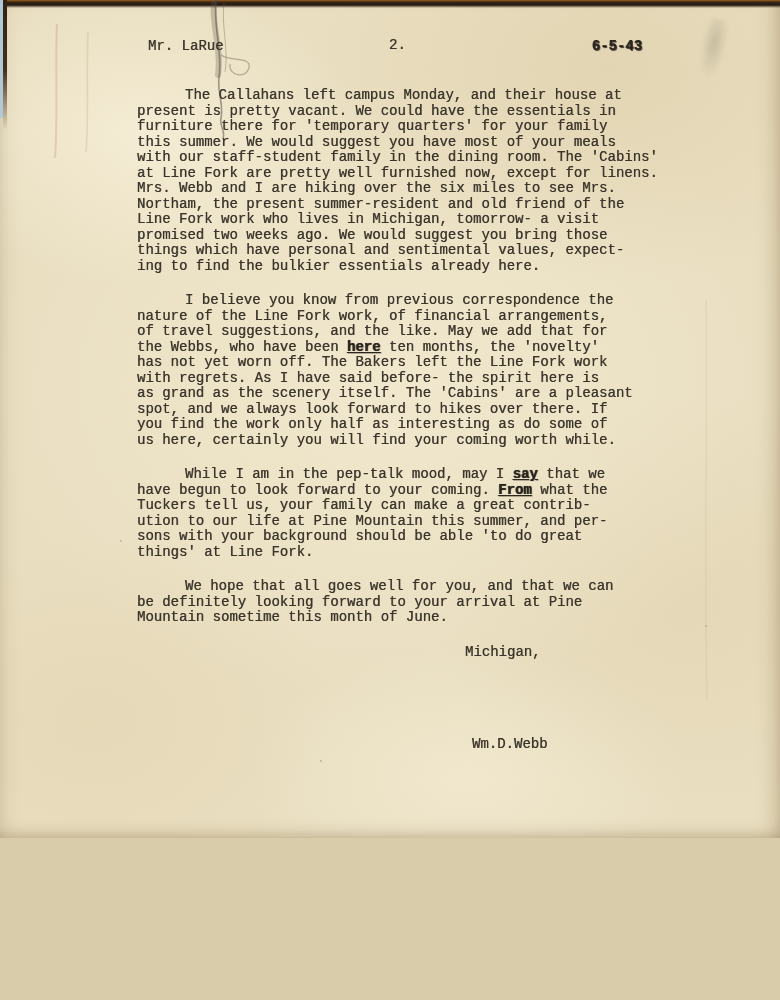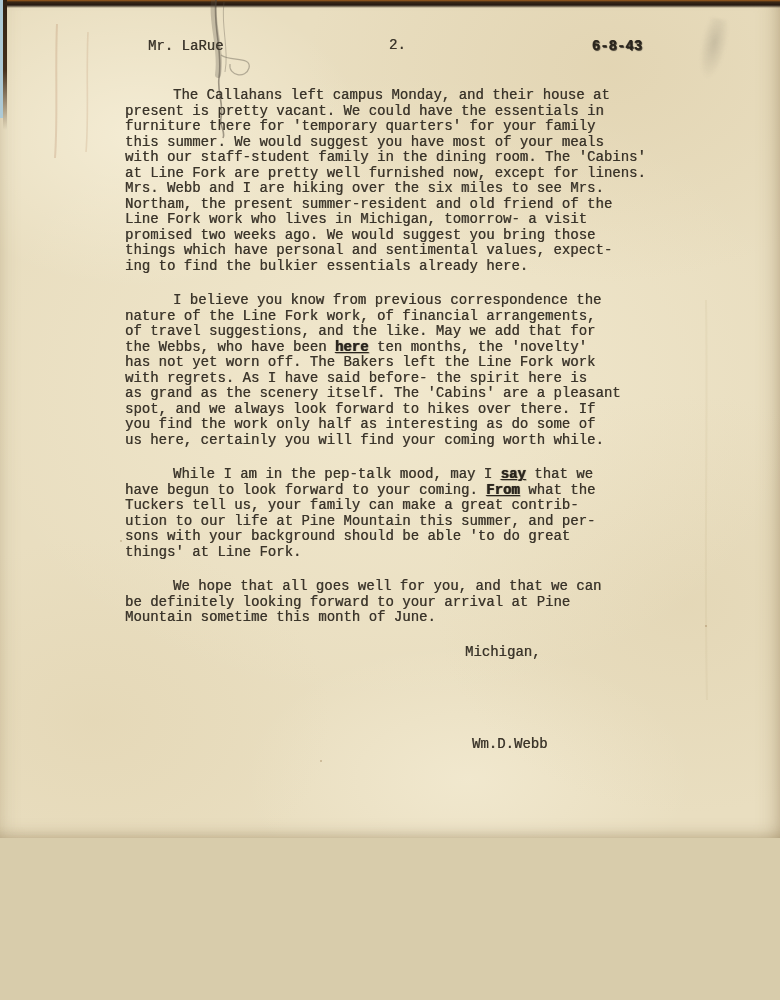--- a/index.html
+++ b/index.html
@@ -47,21 +47,21 @@
     font-size:14px;line-height:15.5px;color:#3a342a;
     text-shadow:0.4px 0.4px 0.6px rgba(56,50,40,0.55), -0.2px -0.2px 0.4px rgba(56,50,40,0.25);
     white-space:pre;letter-spacing:0;
   }
   .typewriter b{font-weight:700;color:#2a251d;
     text-shadow:0.6px 0.4px 0.7px rgba(40,35,27,0.8), -0.4px 0 0.5px rgba(40,35,27,0.5);text-decoration:underline;}
   .header-recipient{position:absolute;left:148px;top:39px;}
   .header-pagenum{position:absolute;left:389px;top:38px;}
   .header-date{position:absolute;left:592px;top:39px;font-weight:700;color:#2a251d;
     text-shadow:0.7px 0.5px 0.8px rgba(40,35,27,0.85), -0.5px 0 0.6px rgba(40,35,27,0.55);}
-  .body-text{position:absolute;left:125px;top:88px;width:556px;}
+  .body-text{position:absolute;left:137px;top:88px;width:556px;}
   .para{margin:0 0 19px 0;}
   .para .line:first-child{padding-left:48px;}
   .closing{position:absolute;left:465px;top:645px;}
   .signature{position:absolute;left:472px;top:737px;}
   .watermark{
     position:absolute;left:36px;top:912px;
     font-family:"DejaVu Sans","Liberation Sans",sans-serif;
     font-size:34px;font-weight:400;color:#c7cab0;letter-spacing:1px;
     text-shadow:0 0 1px rgba(199,202,176,0.6);
   }
@@ -82,21 +82,21 @@
     <path d="M216,0 C213,28 223,52 219,78 C217,92 224,104 221,118 C219,126 226,132 223,138" stroke="#4d463b" stroke-width="1.6" fill="none" opacity="0.5"></path>
     <path d="M224,2 C221,26 229,50 225,72" stroke="#5f574a" stroke-width="1" fill="none" opacity="0.35"></path>
     <path d="M221,55 C230,62 252,56 249,68 C246,79 228,76 230,64" stroke="#6b6356" stroke-width="1.2" fill="none" opacity="0.45"></path>
     <path d="M57,24 C55,70 58,115 55,158" stroke="#9a5a30" stroke-width="2" fill="none" opacity="0.18"></path>
     <path d="M88,32 C86,75 89,118 86,152" stroke="#9a5a30" stroke-width="1.6" fill="none" opacity="0.14"></path>
     <path d="M706,300 C708,420 704,560 707,700" stroke="#b59a6e" stroke-width="2" fill="none" opacity="0.10"></path>
   </svg>
 
   <span class="typewriter header-recipient">Mr. LaRue</span>
   <span class="typewriter header-pagenum">2.</span>
-  <span class="typewriter header-date">6-8-43</span>
+  <span class="typewriter header-date">6-5-43</span>
 
   <div class="typewriter body-text"><div class="para"><div class="line">The Callahans left campus Monday, and their house at</div><div class="line">present is pretty vacant. We could have the essentials in</div><div class="line">furniture there for 'temporary quarters' for your family</div><div class="line">this summer. We would suggest you have most of your meals</div><div class="line">with our staff-student family in the dining room. The 'Cabins'</div><div class="line">at Line Fork are pretty well furnished now, except for linens.</div><div class="line">Mrs. Webb and I are hiking over the six miles to see Mrs.</div><div class="line">Northam, the present summer-resident and old friend of the</div><div class="line">Line Fork work who lives in Michigan, tomorrow- a visit</div><div class="line">promised two weeks ago. We would suggest you bring those</div><div class="line">things which have personal and sentimental values, expect-</div><div class="line">ing to find the bulkier essentials already here.</div></div><div class="para"><div class="line">I believe you know from previous correspondence the</div><div class="line">nature of the Line Fork work, of financial arrangements,</div><div class="line">of travel suggestions, and the like. May we add that for</div><div class="line">the Webbs, who have been <b>here</b> ten months, the 'novelty'</div><div class="line">has not yet worn off. The Bakers left the Line Fork work</div><div class="line">with regrets. As I have said before- the spirit here is</div><div class="line">as grand as the scenery itself. The 'Cabins' are a pleasant</div><div class="line">spot, and we always look forward to hikes over there. If</div><div class="line">you find the work only half as interesting as do some of</div><div class="line">us here, certainly you will find your coming worth while.</div></div><div class="para"><div class="line">While I am in the pep-talk mood, may I <b>say</b> that we</div><div class="line">have begun to look forward to your coming. <b>From</b> what the</div><div class="line">Tuckers tell us, your family can make a great contrib-</div><div class="line">ution to our life at Pine Mountain this summer, and per-</div><div class="line">sons with your background should be able 'to do great</div><div class="line">things' at Line Fork.</div></div><div class="para"><div class="line">We hope that all goes well for you, and that we can</div><div class="line">be definitely looking forward to your arrival at Pine</div><div class="line">Mountain sometime this month of June.</div></div></div>
 
   <div class="typewriter closing">Michigan,</div>
   <div class="typewriter signature">Wm.D.Webb</div>
 
   <div class="watermark">PMSS 2015</div>
 
 </div>
 

